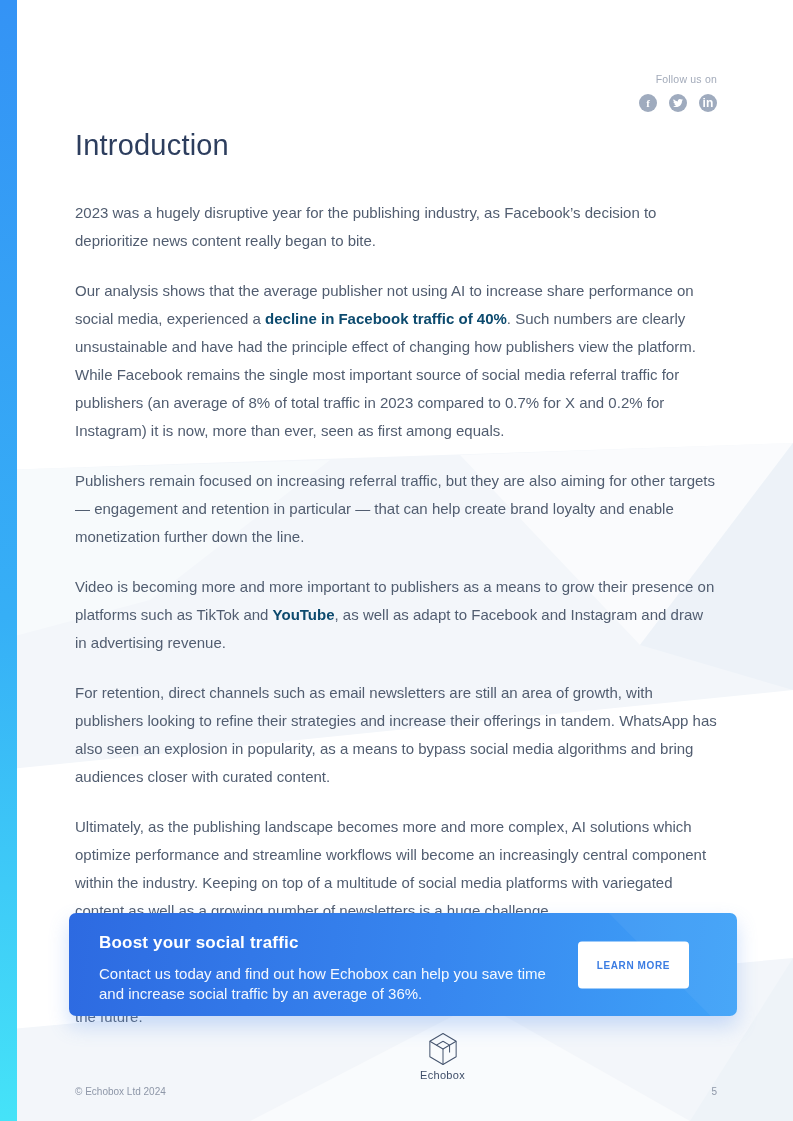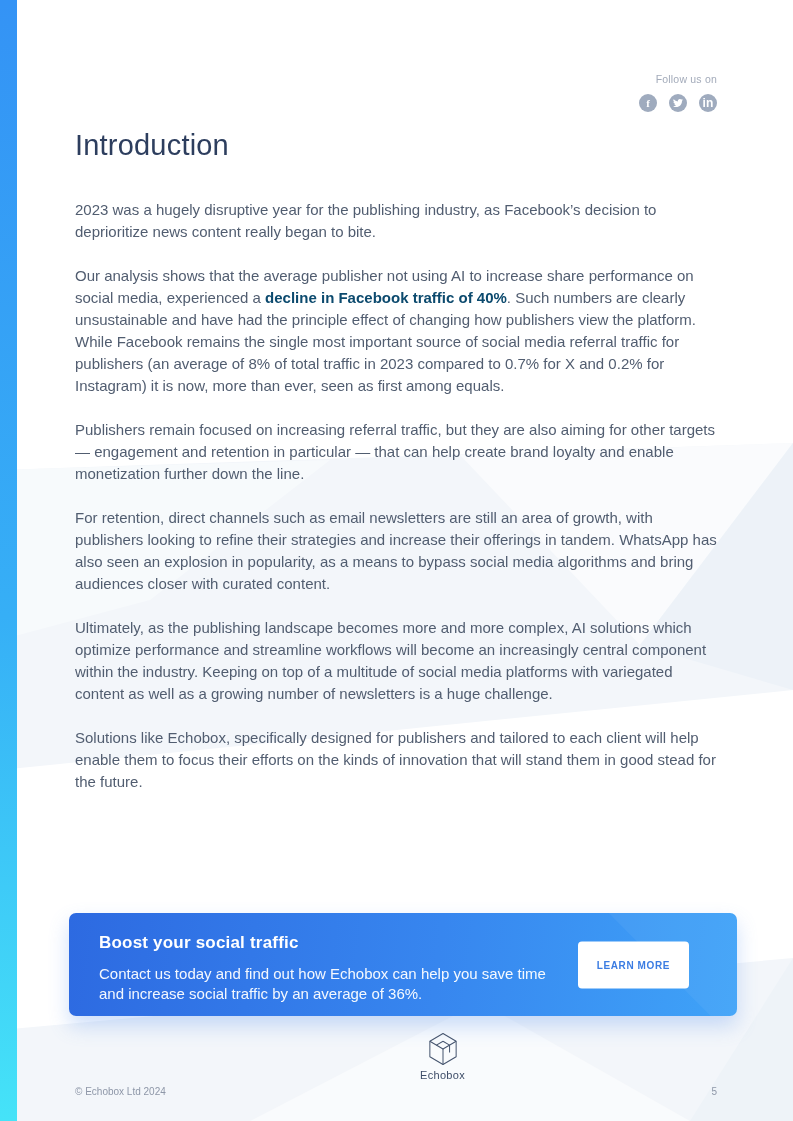--- a/index.html
+++ b/index.html
@@ -24,21 +24,21 @@
   .social-circle{
     width:18px;height:18px;border-radius:50%;background:#9fabbe;color:#ffffff;
     display:flex;align-items:center;justify-content:center;cursor:pointer;
   }
   .social-circle .fb{font-size:11px;font-weight:bold;font-family:"Liberation Serif",serif;line-height:1;}
   .social-circle .in{font-size:12px;font-weight:bold;line-height:1;letter-spacing:0.2px;}
   .page-title{
     margin:127px 0 36px 0;font-size:29px;font-weight:500;color:#2d3e5e;
     letter-spacing:0.2px;line-height:36px;
   }
-  .body-copy p{margin:0 0 22px 0;font-size:15px;line-height:22px;color:#515d70;}
+  .body-copy p{margin:0 0 22px 0;font-size:15px;line-height:28px;color:#515d70;}
   .inline-link{color:#0c4a6e;font-weight:bold;text-decoration:none;cursor:pointer;}
   
   .cta-banner{
     position:absolute;left:69px;top:913px;width:668px;height:103px;z-index:2;
     border-radius:7px;
     background:linear-gradient(97deg,#2d6ae1 0%,#3786ef 55%,#3fa3f8 100%);
     box-shadow:0 10px 20px rgba(93,150,238,0.30);
     color:#ffffff;box-sizing:border-box;padding:20px 30px;overflow:hidden;
   }
   .cta-facet{
@@ -100,20 +100,21 @@
 <div class="content">
   <h1 class="page-title">Introduction</h1>
 
   <div class="body-copy">
     <p>2023 was a hugely disruptive year for the publishing industry, as Facebook’s decision to deprioritize news content really began to bite.</p>
 
     <p><span>Our analysis shows that the average publisher not using AI to increase share performance on social media, experienced a </span><a class="inline-link">decline in Facebook traffic of 40%</a><span>. Such numbers are clearly unsustainable and have had the principle effect of changing how publishers view the platform. While Facebook remains the single most important source of social media referral traffic for publishers (an average of 8% of total traffic in 2023 compared to 0.7% for X and 0.2% for Instagram) it is now, more than ever, seen as first among equals.</span></p>
 
     <p>Publishers remain focused on increasing referral traffic, but they are also aiming for other targets — engagement and retention in particular — that can help create brand loyalty and enable monetization further down the line.</p>
 
+    <p><span>Video is becoming more and more important to publishers as a means to grow their presence on platforms such as TikTok and </span><a class="inline-link">YouTube</a><span>, as well as adapt to Facebook and Instagram and draw in advertising revenue.</span></p>
 
     <p>For retention, direct channels such as email newsletters are still an area of growth, with publishers looking to refine their strategies and increase their offerings in tandem. WhatsApp has also seen an explosion in popularity, as a means to bypass social media algorithms and bring audiences closer with curated content.</p>
 
     <p>Ultimately, as the publishing landscape becomes more and more complex, AI solutions which optimize performance and streamline workflows will become an increasingly central component within the industry. Keeping on top of a multitude of social media platforms with variegated content as well as a growing number of newsletters is a huge challenge.</p>
 
     <p>Solutions like Echobox, specifically designed for publishers and tailored to each client will help enable them to focus their efforts on the kinds of innovation that will stand them in good stead for the future.</p>
   </div>
 </div>
 
 <div class="cta-banner">

